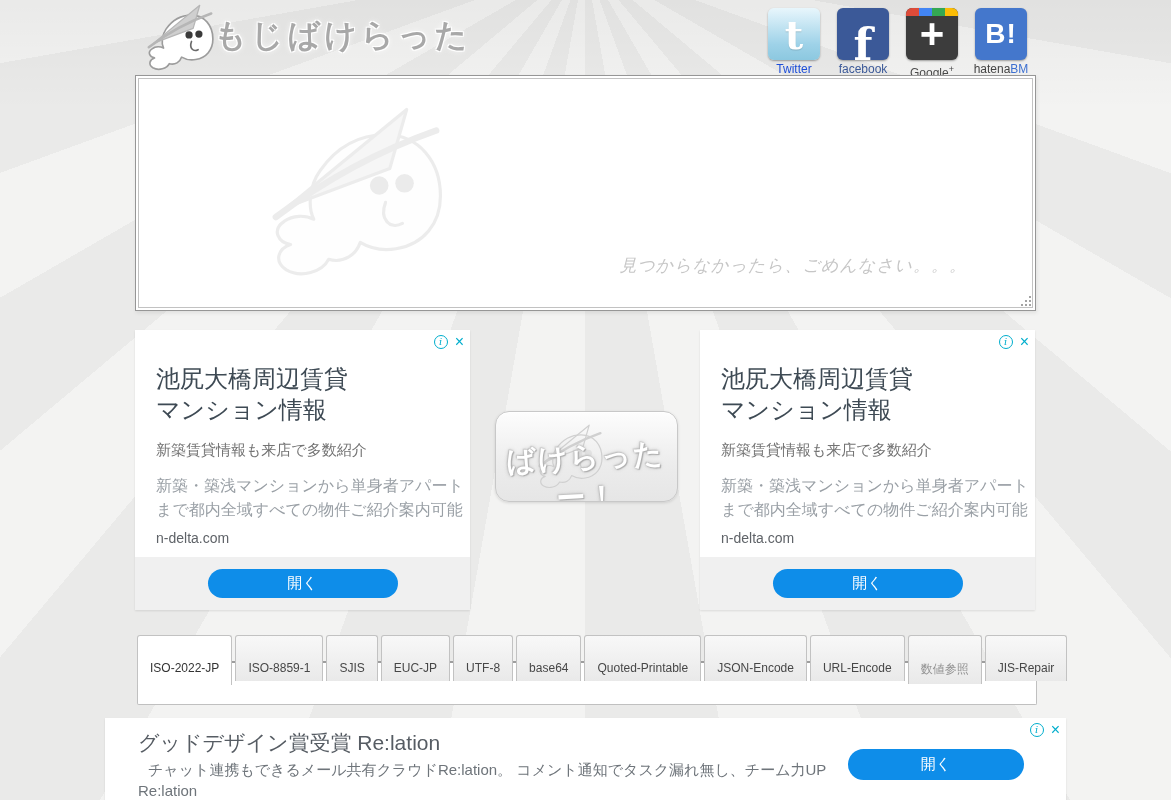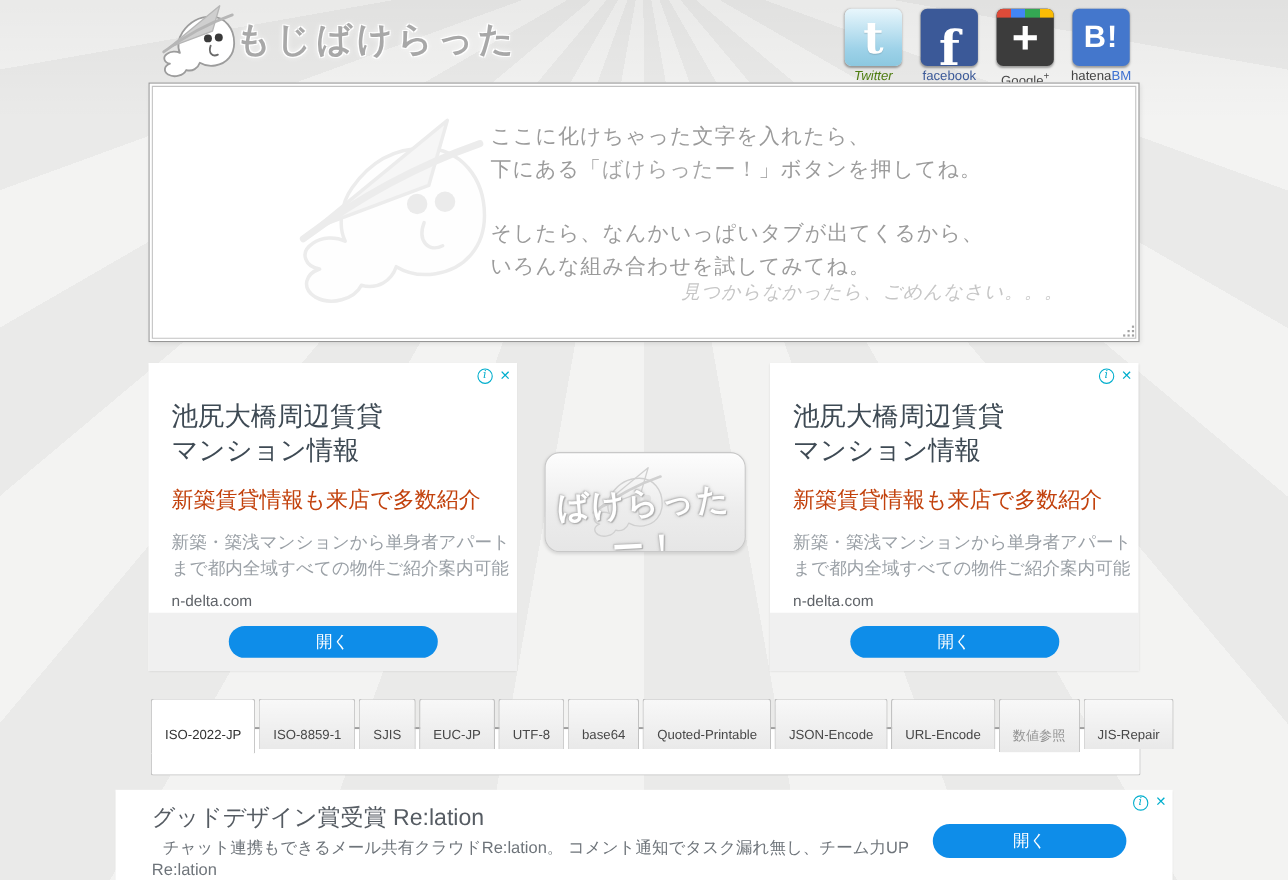--- a/index.html
+++ b/index.html
@@ -25,21 +25,21 @@
     color:#fff;font-weight:bold;box-shadow:0 1px 2px rgba(0,0,0,0.35);position:relative;overflow:hidden;}
   .soc-icon.twitter{background:linear-gradient(#e8f6fc,#9ed2e8 70%,#8cc8e0);color:#fff;
     font-size:40px;font-family:"DejaVu Serif",serif;text-shadow:0 1px 1px rgba(0,0,0,0.15);}
   .soc-icon.facebook{background:#3b5998;font-size:44px;font-family:"DejaVu Serif",serif;align-items:flex-end;}
   .soc-icon.facebook span{margin-bottom:-10px;}
   .soc-icon.googleplus{background:#3c3c3c;font-size:42px;}
   .soc-icon.googleplus::before{content:"";position:absolute;left:0;top:0;right:0;height:8px;
     background:linear-gradient(to right,#dd4b39 0 25%,#4285f4 25% 50%,#34a853 50% 75%,#fbbc05 75% 100%);}
   .soc-icon.hatena{background:#4477cc;font-size:28px;letter-spacing:1px;}
   .soc-label{margin-top:3px;font-size:12px;line-height:12px;}
-  .soc-label.twitter{color:#4d7c0f;font-style:italic;}
+  .soc-label.twitter{color:#1d4ed8;}
   .soc-label.facebook{color:#3b5998;}
   .soc-label.googleplus{color:#4a4a4a;}
   .soc-label.hatena{color:#444;}
   .soc-label .accent{color:#3c6fd0;}
   sup{font-size:9px;}
 
   
   #input-box{left:135px;top:75px;width:899px;height:234px;background:#fff;
     border:1px solid #969696;
     box-shadow:inset 0 0 0 2px #fff, inset 0 0 0 3px #c2c2c2, 1px 2px 4px rgba(0,0,0,0.08);}
@@ -52,21 +52,21 @@
 
   
   .ad-card{top:330px;width:335px;height:280px;background:#fff;box-shadow:0 1px 2px rgba(0,0,0,0.10);}
   #ad-left{left:135px;}
   #ad-right{left:700px;}
   .ad-badges{position:absolute;top:5px;right:6px;display:flex;align-items:center;gap:7px;color:#00aecd;}
   .icon-info{width:12px;height:12px;border:1.5px solid currentColor;border-radius:50%;
     font-size:10px;line-height:12px;text-align:center;font-style:italic;font-family:"DejaVu Serif",serif;cursor:pointer;}
   .icon-close{font-size:16px;line-height:14px;cursor:pointer;}
   .ad-heading{margin:33px 0 0 21px;font-size:24px;line-height:31px;color:#3e4a54;}
-  .ad-subhead{margin:16px 0 0 21px;font-size:20px;color:#c2410c;}
+  .ad-subhead{margin:16px 0 0 21px;font-size:15px;color:#737373;}
   .ad-body{margin:14px 0 0 21px;font-size:16px;line-height:24px;color:#9aa0a6;}
   .ad-url{margin:8px 0 0 21px;font-size:14px;color:#5f6368;}
   .ad-footer{position:absolute;left:0;right:0;bottom:0;height:53px;background:#f0f0f0;
     display:flex;align-items:center;justify-content:center;}
   .ad-cta{width:190px;height:29px;border:none;border-radius:15px;background:#0e8de9;color:#fff;
     font-size:15px;display:flex;align-items:center;justify-content:center;cursor:pointer;}
 
   
   #convert-button{left:495px;top:411px;width:181px;height:89px;border-radius:14px;
     border:1px solid #c8c8c8;background:linear-gradient(#fdfdfd,#ececec 60%,#e6e6e6);
@@ -136,27 +136,20 @@
   <div class="soc">
     <div class="soc-icon hatena">B!</div>
     <div class="soc-label hatena"><span>hatena</span><span class="accent">BM</span></div>
   </div>
 </div>
 
 <div id="input-box" class="abs">
   <svg id="watermark-ghost" class="abs" viewBox="0 0 100 90" style="--gb:#fefefe;--gs:#ececec;--gw:1.5;--hb:#f6f6f6;--hs:#ececec;--ge:#ebebeb;--gm:#ececec">
     <use href="#ghost-shape"></use>
   </svg>
-  <div id="placeholder-text" class="abs">
-    <div>ここに化けちゃった文字を入れたら、</div>
-    <div><span>下にある「</span><span class="glow">ばけらったー！</span><span>」ボタンを押してね。</span></div>
-    <div class="gap"></div>
-    <div>そしたら、なんかいっぱいタブが出てくるから、</div>
-    <div>いろんな組み合わせを試してみてね。</div>
-  </div>
   <div id="placeholder-hint" class="abs">見つからなかったら、ごめんなさい。。。</div>
   <svg id="resize-grip" class="abs" viewBox="0 0 12 12">
     <g fill="#a3a3a3">
       <rect x="9" y="1" width="2" height="2"></rect>
       <rect x="5" y="5" width="2" height="2"></rect>
         <rect x="9" y="5" width="2" height="2"></rect>
       <rect x="1" y="9" width="2" height="2"></rect>
         <rect x="5" y="9" width="2" height="2"></rect>
         <rect x="9" y="9" width="2" height="2"></rect>
     </g>

